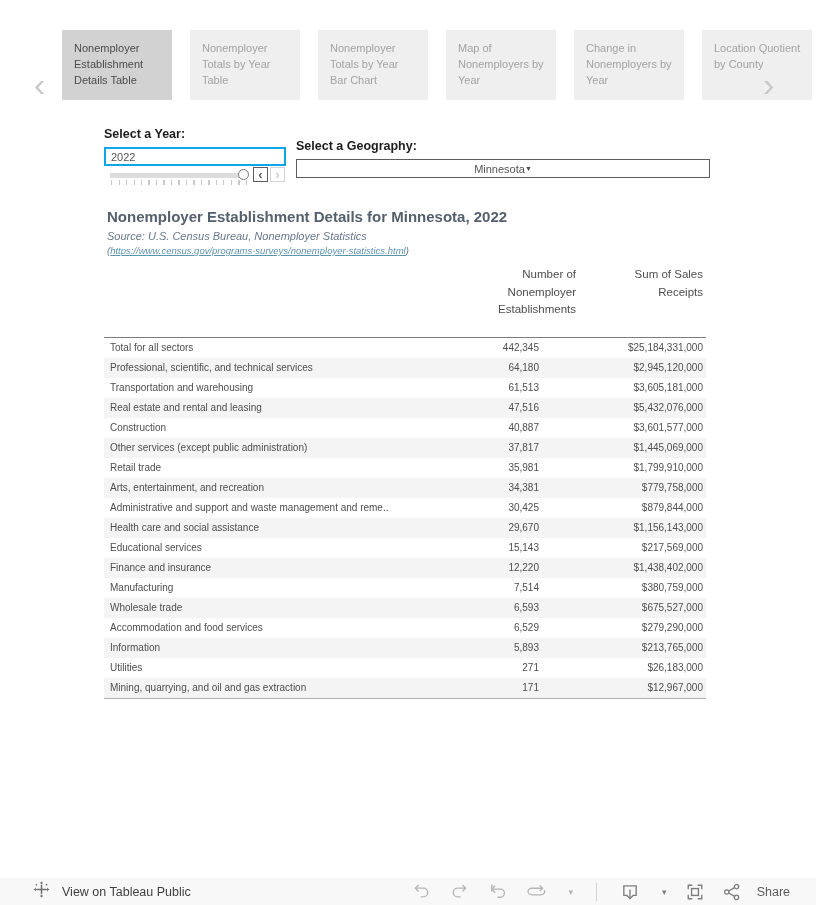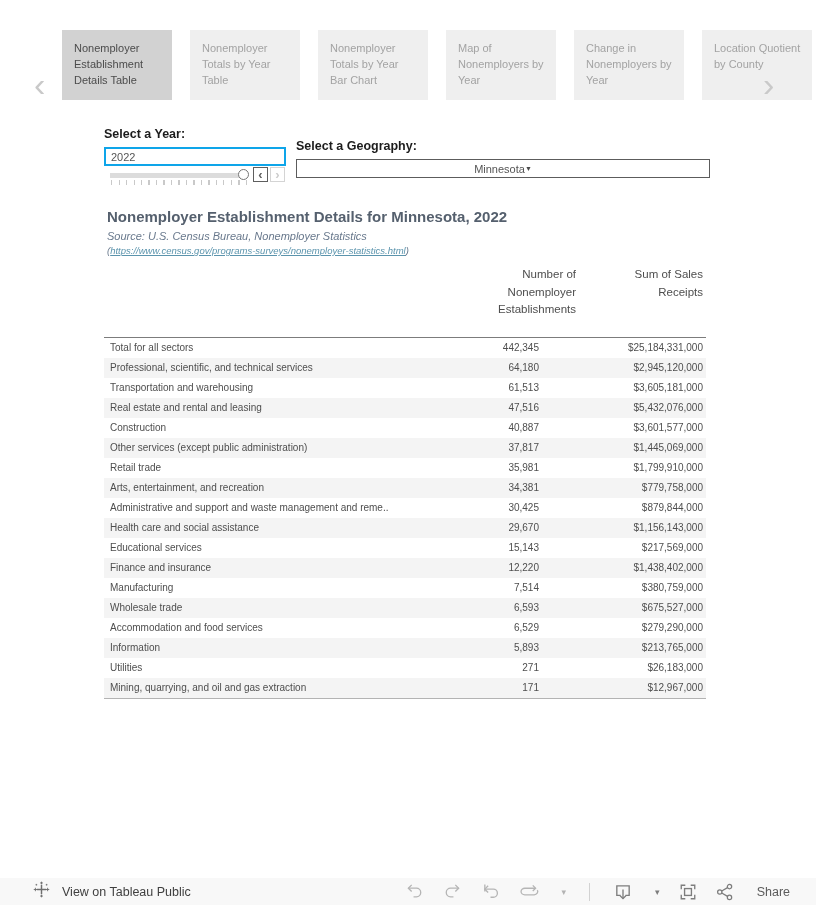--- a/index.html
+++ b/index.html
@@ -80,21 +80,21 @@
     position:absolute; left:0; top:878px; width:816px; height:27px;
     background:#f8f8f8; display:flex; align-items:center;
   }
   .footer-left { display:flex; align-items:center; gap:12px; margin-left:33px; cursor:pointer; }
   .footer-left .view-label { font-size:12.5px; color:#3f3f3f; }
   .footer-right { margin-left:auto; margin-right:26px; display:flex; align-items:center; gap:19px; }
   .tb-icon { display:flex; align-items:center; cursor:pointer; }
   .tb-caret { font-size:9px; color:#b3b3b3; margin-left:3px; cursor:pointer; }
   .tb-caret.dark { color:#7d7d7d; }
   .tb-divider { width:1px; height:18px; background:#d2d2d2; margin:0 4px; }
-  .share-group { display:flex; align-items:center; gap:23px; cursor:pointer; }
+  .share-group { display:flex; align-items:center; gap:16px; cursor:pointer; }
   .share-label { font-size:12.5px; color:#5c5c5c; }
 </style>
 </head>
 <body>
 
 <div class="tabbar">
   <span class="tab-scroll left">‹</span>
   <div class="tabs">
     <div class="tab active">Nonemployer Establishment Details Table</div>
     <div class="tab">Nonemployer Totals by Year Table</div>

